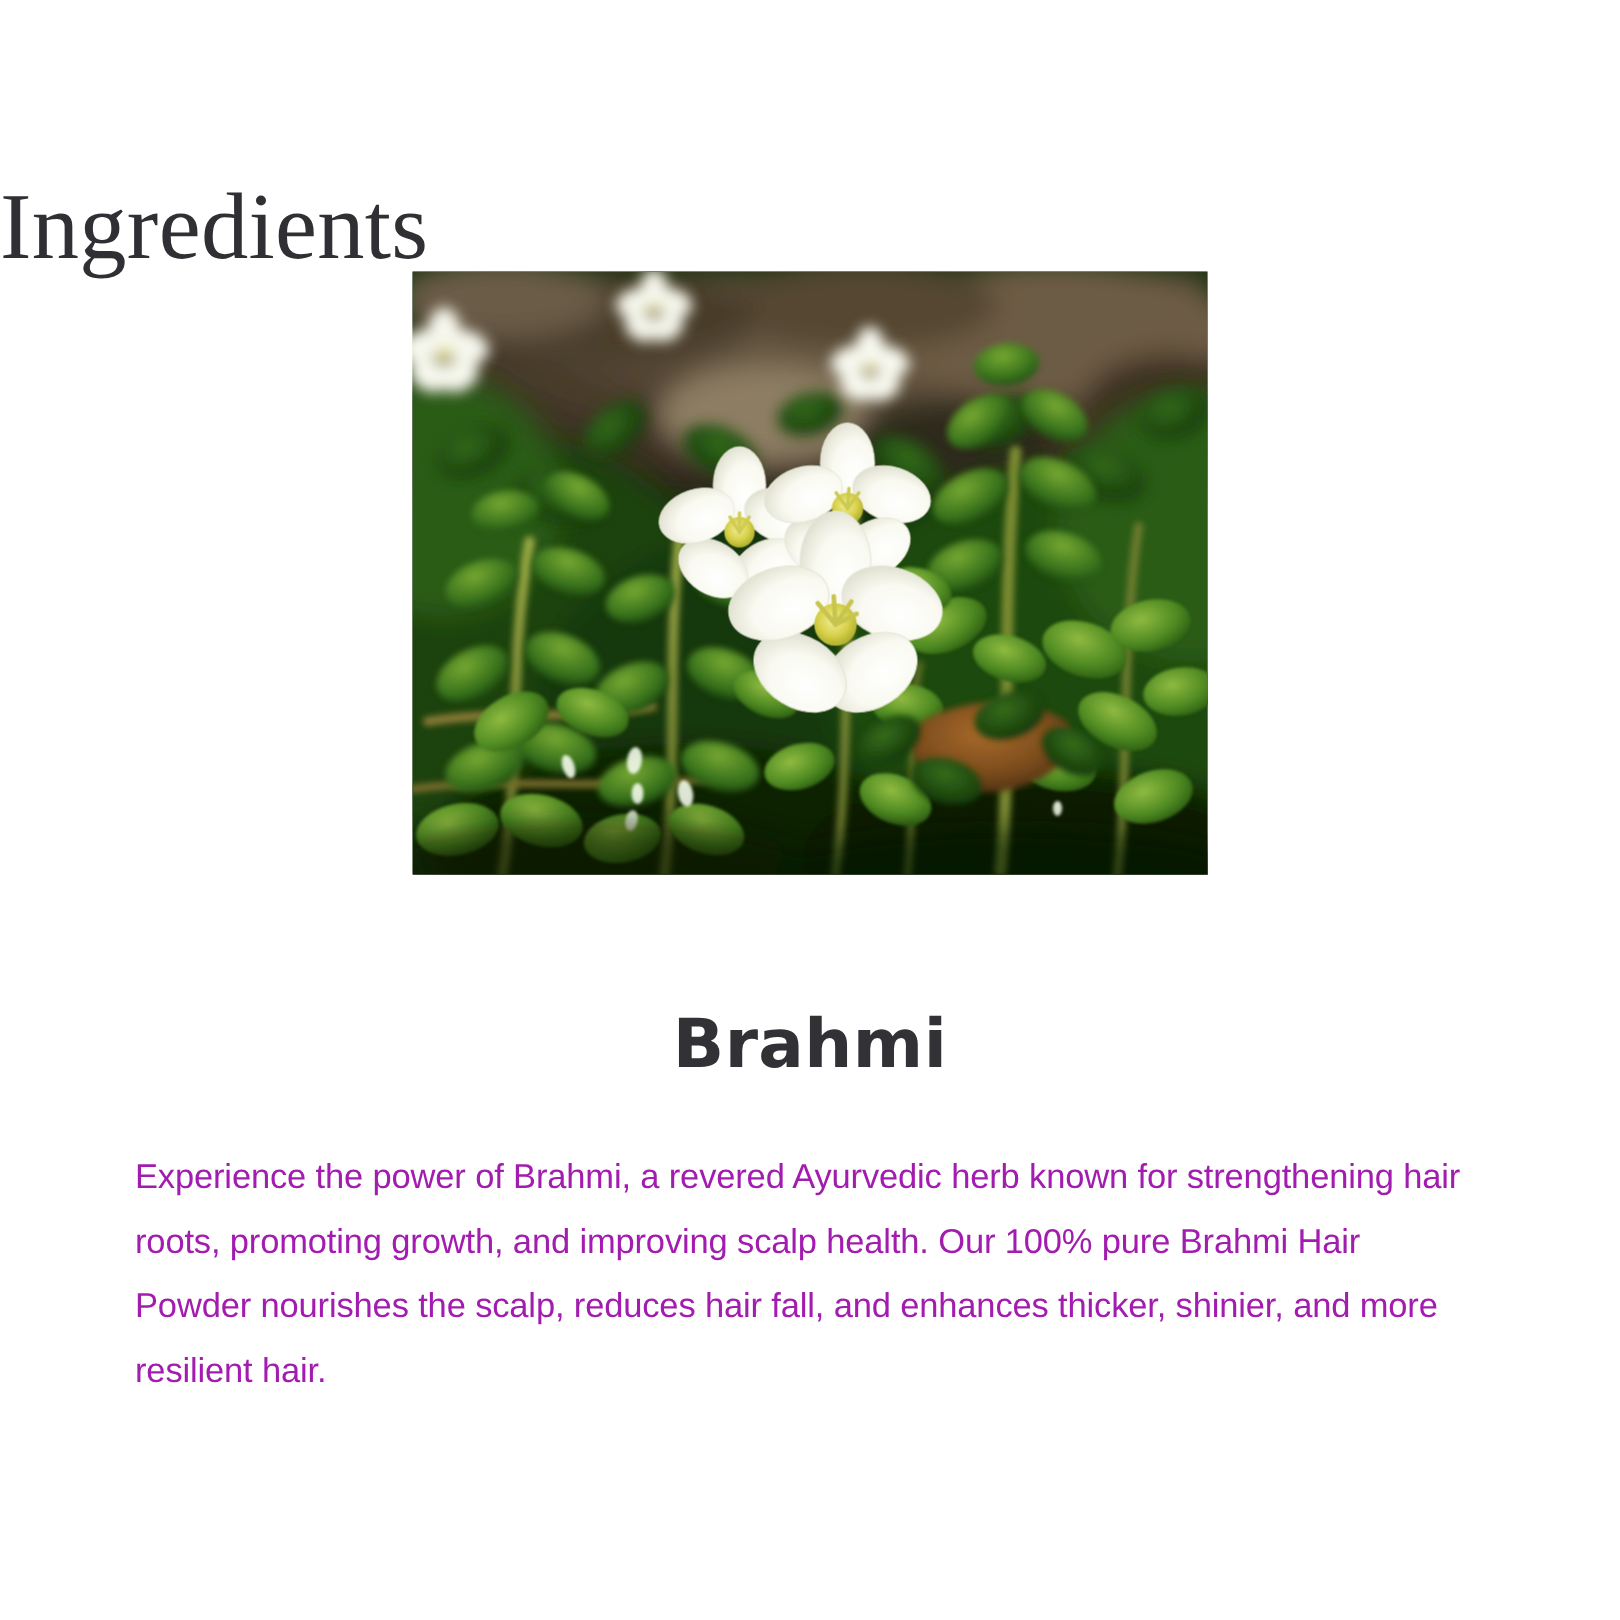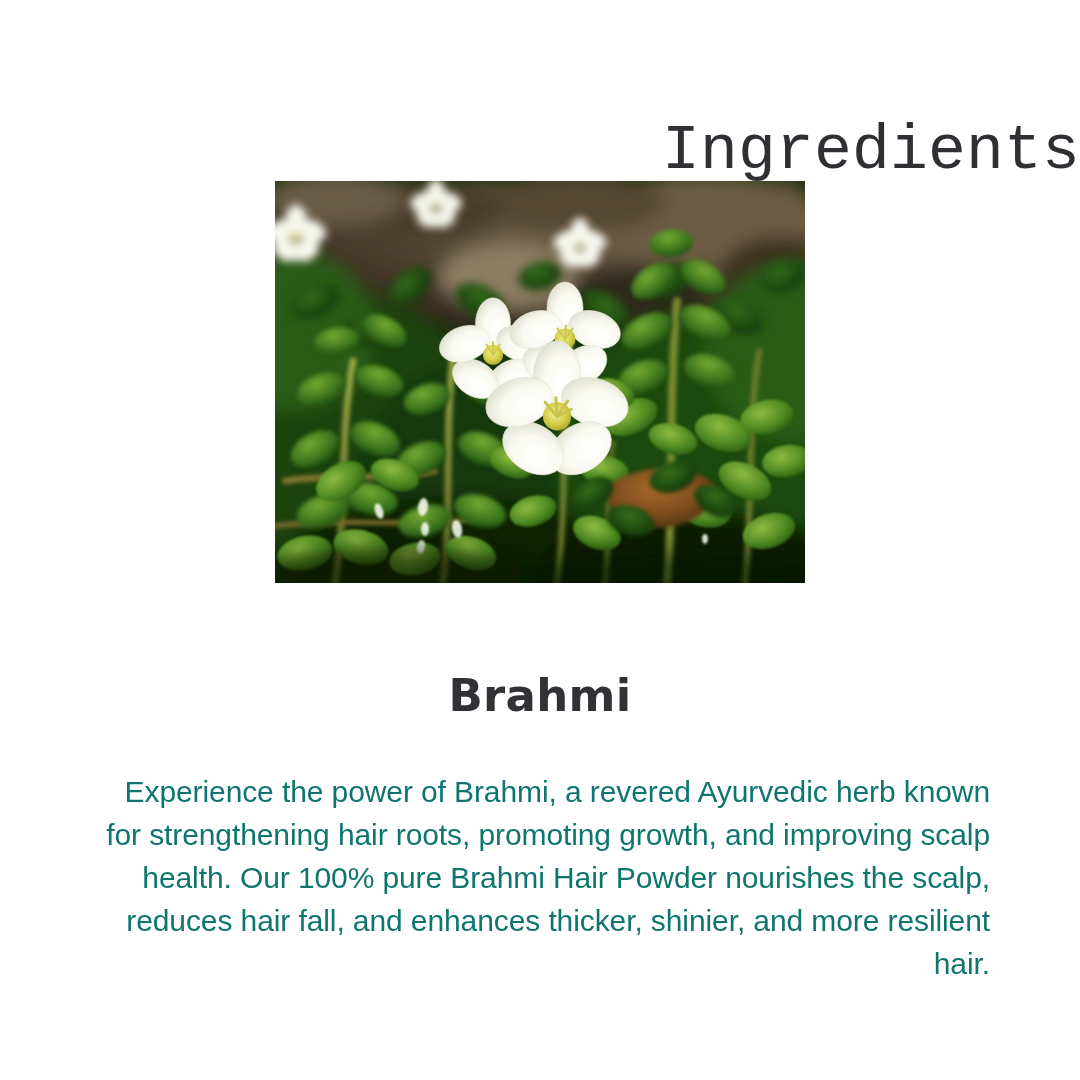--- a/index.html
+++ b/index.html
@@ -18,22 +18,22 @@
     width: 1080px;
     height: 1080px;
     background: #ffffff;
     box-sizing: border-box;
   }
   .title {
     position: absolute;
     top: 78px;
     left: 0;
     width: 1080px;
-    text-align: right;
-    font-family: Liberation Mono, monospace;
+    text-align: left;
+    font-family: Liberation Serif, serif;
     font-size: 63px;
     font-weight: 400;
     letter-spacing: 0.2px;
     color: #2f2f34;
     line-height: 1;
   }
   .photo-frame {
     position: absolute;
     left: 275px;
     top: 181px;
@@ -58,25 +58,25 @@
     font-weight: 700;
     letter-spacing: 0.3px;
     color: #313136;
     line-height: 1.1;
   }
   .body-copy {
     position: absolute;
     top: 740px;
     left: 90px;
     width: 900px;
-    text-align: right;
+    text-align: left;
     font-family: "Liberation Sans", sans-serif;
-    font-size: 30px;
+    font-size: 23px;
     font-weight: 400;
-    color: #0f766e;
+    color: #a21caf;
     line-height: 43px;
     letter-spacing: -0.1px;
   }
 </style>
 </head>
 <body>
 
 <div class="slide">
 
   <h1 class="title">Ingredients</h1>

